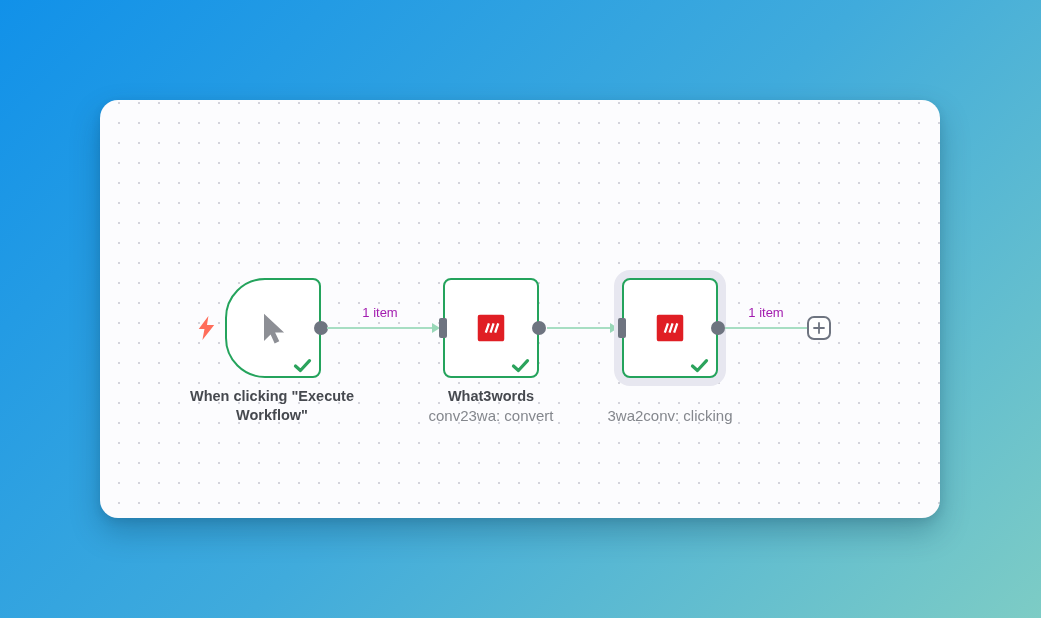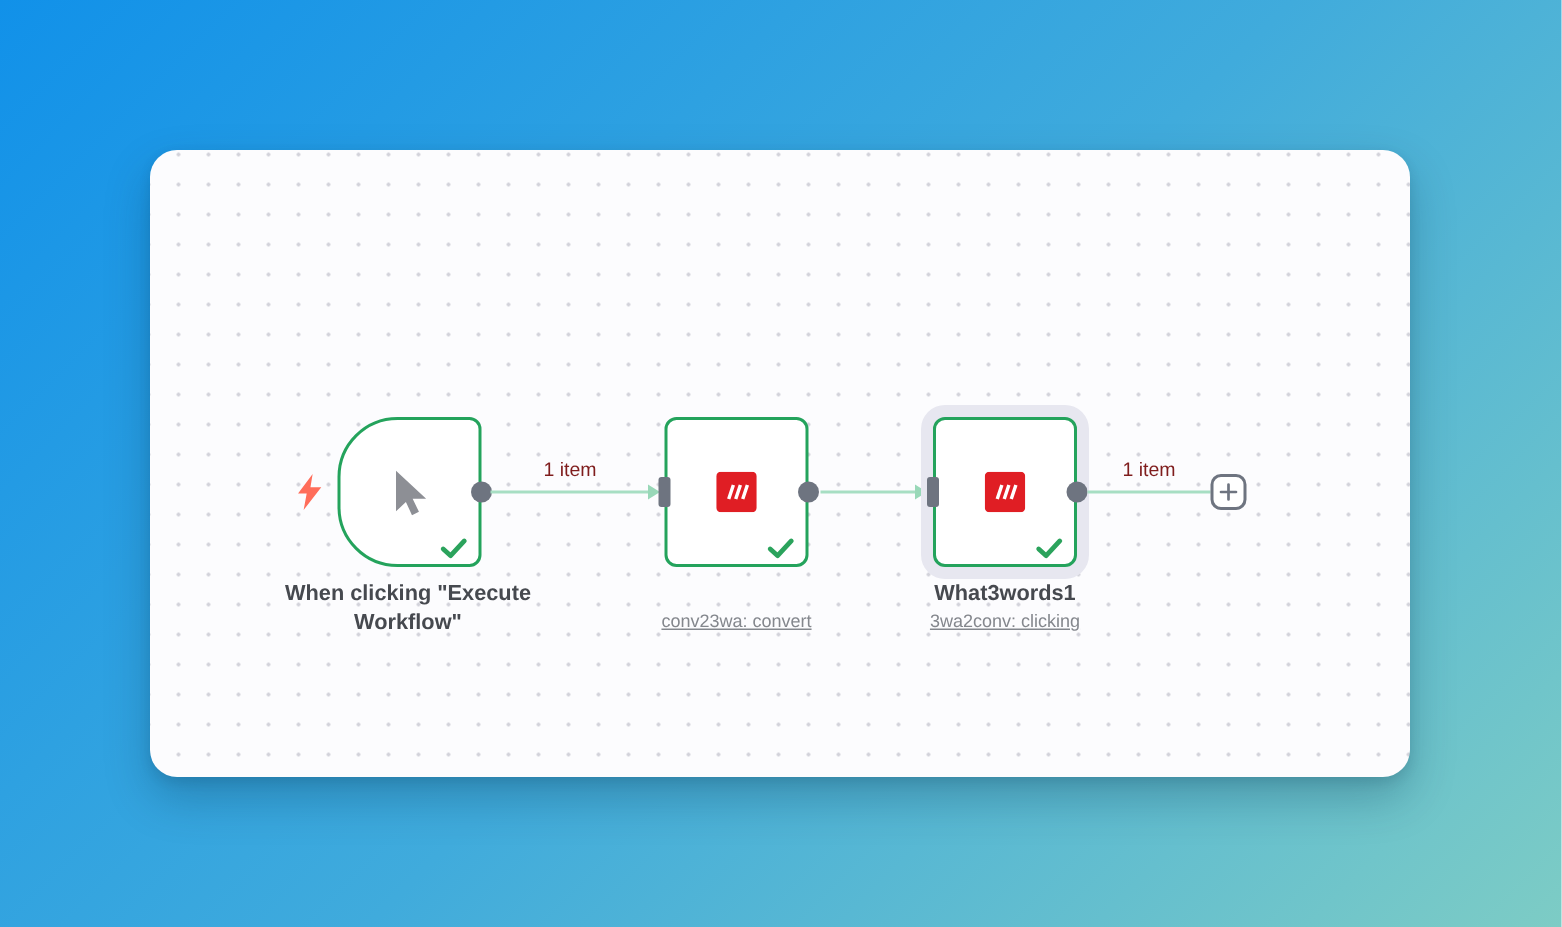--- a/index.html
+++ b/index.html
@@ -41,33 +41,33 @@
   }
   .bolt{position:absolute;left:98px;top:216px;line-height:0;}
 
   
   .node-title{
     position:absolute;text-align:center;
     font-size:14.5px;font-weight:700;color:#46494F;line-height:1.32;
   }
   .node-sub{
     position:absolute;text-align:center;
-    font-size:12px;font-weight:400;color:#84878D;text-decoration:underline;
+    font-size:15px;font-weight:400;color:#84878D;
   }
 
   
   .conn{position:absolute;top:227px;height:2px;background:#A7DEC3;}
   .conn.arrow::after{
     content:'';position:absolute;right:-7px;top:-4px;width:0;height:0;
     border-top:5px solid transparent;border-bottom:5px solid transparent;
     border-left:8px solid #99D8B8;
   }
   .conn-label{
     position:absolute;left:0;right:0;top:-22px;text-align:center;
-    font-size:13px;font-weight:500;color:#7f1d1d;
+    font-size:13px;font-weight:500;color:#a21caf;
   }
 
   
   .add-btn{
     position:absolute;left:707px;top:216px;width:24px;height:24px;
     box-sizing:border-box;border:2px solid #6E7480;border-radius:7px;
     background:#fff;display:flex;align-items:center;justify-content:center;
     cursor:pointer;line-height:0;
   }
 </style>
@@ -110,40 +110,40 @@
           <path d="M8 17.5 L11 8.5 M12.5 17.5 L15.5 8.5 M17 17.5 L20 8.5" stroke="#fff" stroke-width="2.2" fill="none"></path>
         </svg>
       </span>
       <span class="check">
         <svg width="19" height="15" viewBox="0 0 20 16">
           <path d="M2.5 8.5 L7.8 13.3 L17.5 2.8" fill="none" stroke="#2BA35C" stroke-width="3.4" stroke-linecap="round" stroke-linejoin="round"></path>
         </svg>
       </span>
       <span class="out-dot"></span>
     </div>
+    <div class="node-title" style="left:311px;width:160px;top:287px;">What3words</div>
     <div class="node-sub" style="left:311px;width:160px;top:307px;">conv23wa: convert</div>
 
     <div class="conn arrow" style="left:447px;width:64px;"></div>
 
     <div class="node selected" style="left:522px;top:178px;">
       <span class="in-bar"></span>
       <span class="node-icon">
         <svg width="27" height="27" viewBox="0 0 26 26">
           <rect x="0" y="0" width="26" height="26" rx="3" fill="#E01E24"></rect>
           <path d="M8 17.5 L11 8.5 M12.5 17.5 L15.5 8.5 M17 17.5 L20 8.5" stroke="#fff" stroke-width="2.2" fill="none"></path>
         </svg>
       </span>
       <span class="check">
         <svg width="19" height="15" viewBox="0 0 20 16">
           <path d="M2.5 8.5 L7.8 13.3 L17.5 2.8" fill="none" stroke="#2BA35C" stroke-width="3.4" stroke-linecap="round" stroke-linejoin="round"></path>
         </svg>
       </span>
       <span class="out-dot"></span>
     </div>
-    <div class="node-title" style="left:490px;width:160px;top:287px;">What3words1</div>
     <div class="node-sub" style="left:490px;width:160px;top:307px;">3wa2conv: clicking</div>
 
     <div class="conn" style="left:625px;width:82px;">
       <span class="conn-label">1 item</span>
     </div>
 
     <div class="add-btn">
       <span>
         <svg width="14" height="14" viewBox="0 0 14 14">
           <path d="M7 2 V12 M2 7 H12" stroke="#6E7480" stroke-width="1.8" stroke-linecap="round"></path>

